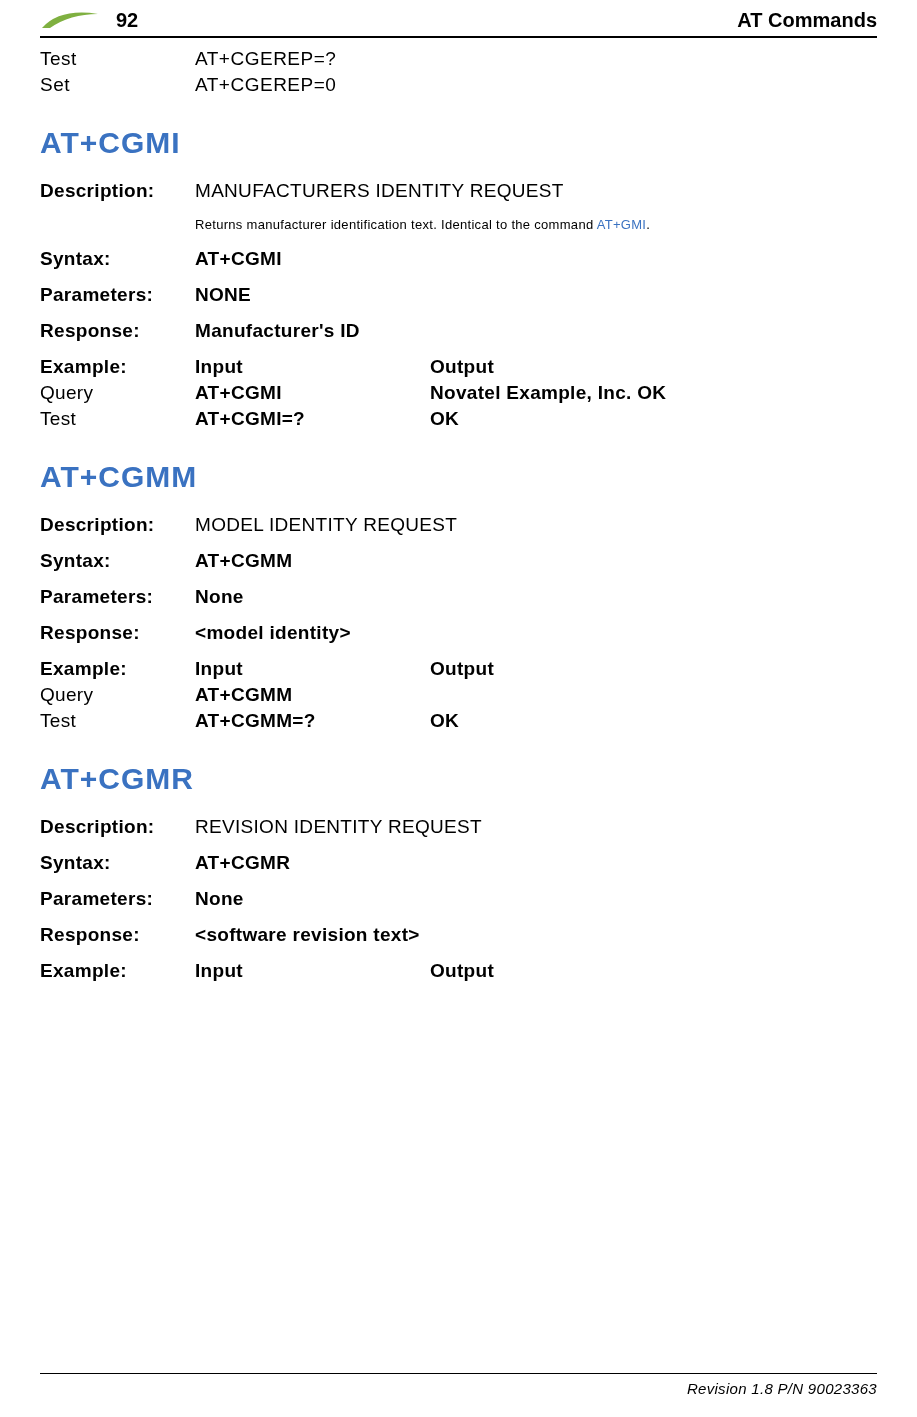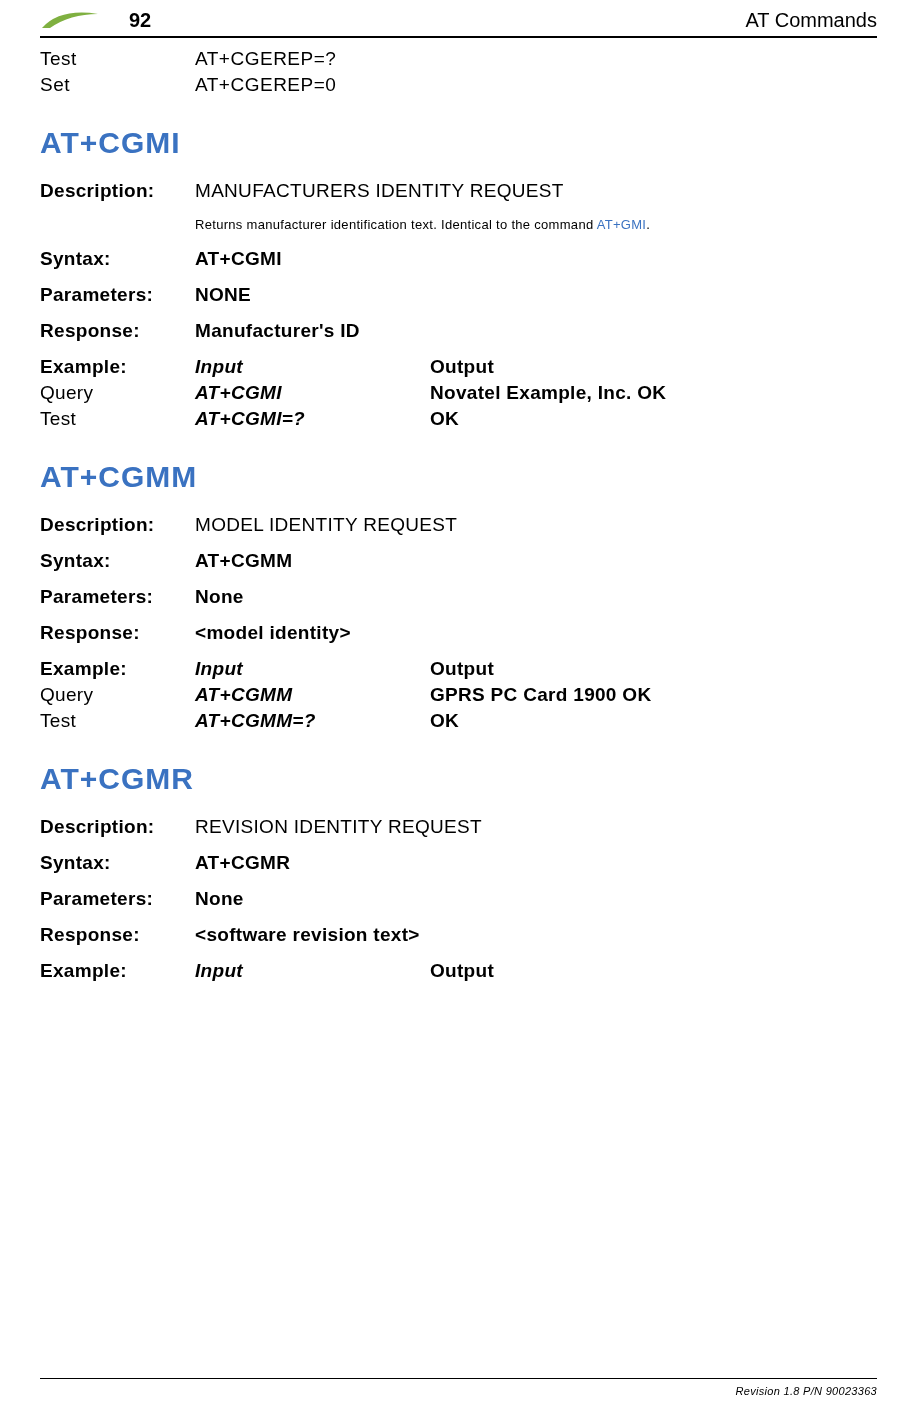--- a/index.html
+++ b/index.html
@@ -17,33 +17,33 @@
     padding: 8px 40px 30px 40px;
   }
   .header-row {
     display: flex;
     align-items: center;
     justify-content: space-between;
   }
   .header-left {
     display: flex;
     align-items: center;
-    gap: 29px;
+    gap: 16px;
   }
   .logo {
     width: 60px;
     height: 24px;
   }
   .page-number {
     font-size: 20px;
     font-weight: bold;
   }
   .header-right {
     font-size: 20px;
-    font-weight: normal;
+    font-weight: bold;
   }
   hr.top-rule {
     border: none;
     border-top: 2px solid #000;
     margin: 4px 0 10px 0;
   }
   .row {
     display: flex;
     align-items: baseline;
     margin-bottom: 4px;
@@ -88,37 +88,37 @@
   }
   .example-wrap { margin-top: 14px; }
   .ex-row {
     display: flex;
     align-items: center;
     font-size: 19px;
     margin-bottom: 4px;
     letter-spacing: 0.3px;
   }
   .ex-row .e1 { width: 155px; }
-  .ex-row .e2 { width: 235px; font-style: italic; }
+  .ex-row .e2 { width: 235px; }
   .ex-row .e3 { flex: 1; }
   .ex-head { font-weight: bold; }
   .footer {
     position: absolute;
     bottom: 20px;
     left: 40px;
     right: 40px;
   }
   hr.bottom-rule {
     border: none;
     border-top: 1px solid #000;
     margin: 0 0 6px 0;
   }
   .footer-text {
     text-align: right;
-    font-size: 11px;
+    font-size: 15px;
     font-style: italic;
     letter-spacing: 0.3px;
   }
 </style>
 </head>
 <body>
 
 <div class="page">
   <div class="header-row">
     <div class="header-left">
@@ -198,21 +198,20 @@
       </div>
       <div class="example-wrap">
         <div class="ex-row">
           <span class="e1 ex-head">Example:</span>
           <span class="e2 ex-head">Input</span>
           <span class="e3 ex-head">Output</span>
         </div>
         <div class="ex-row">
           <span class="e1">Query</span>
           <span class="e2"><strong>AT+CGMM</strong></span>
-          <span class="e3"><strong>GPRS PC Card 1900 OK</strong></span>
         </div>
         <div class="ex-row">
           <span class="e1">Test</span>
           <span class="e2"><strong>AT+CGMM=?</strong></span>
           <span class="e3"><strong>OK</strong></span>
         </div>
       </div>
       <h1 class="cmd-title">AT+CGMR</h1>
       <div class="field-row">
         <span class="field-label">Description:</span>

